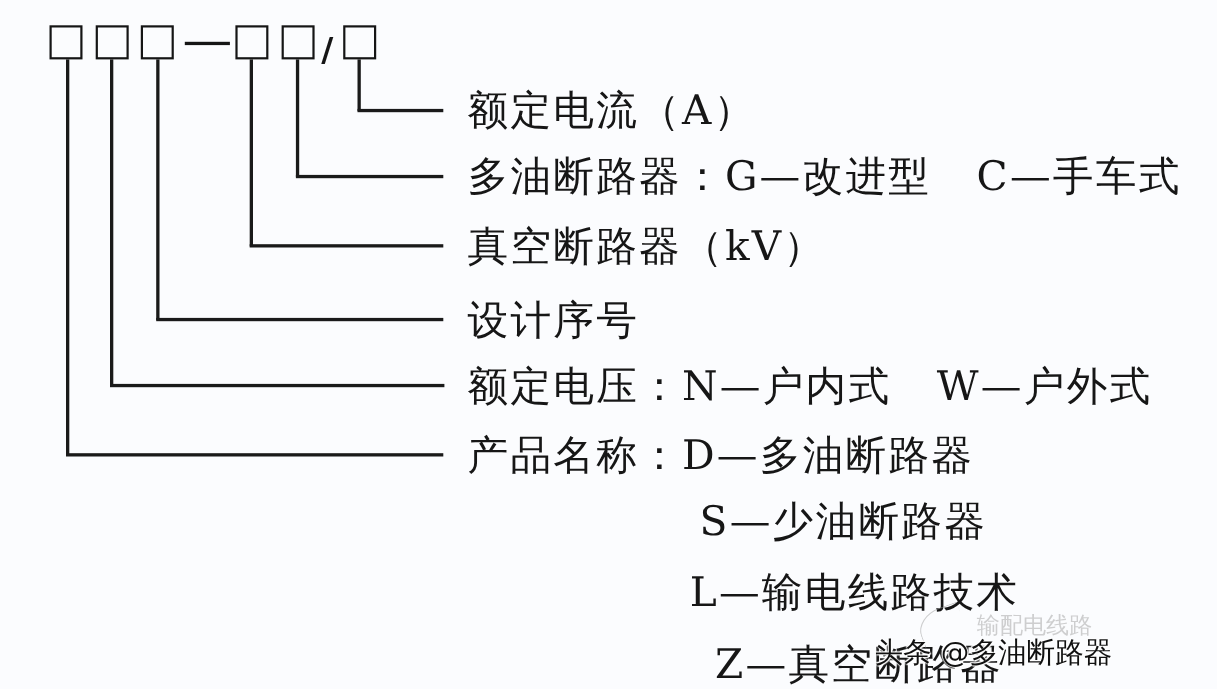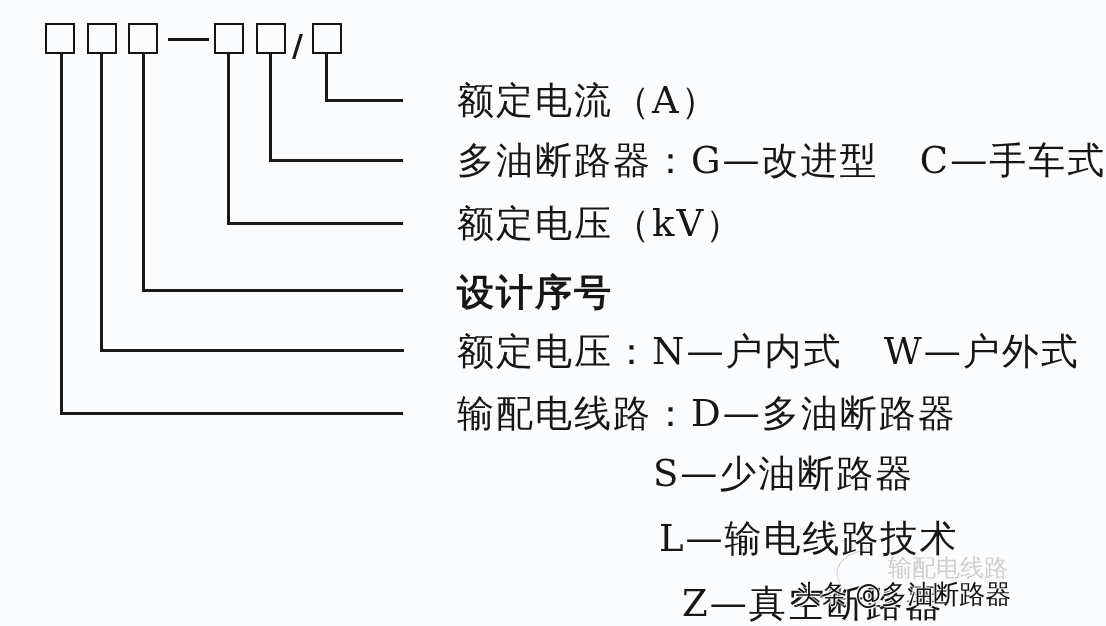--- a/index.html
+++ b/index.html
@@ -22,25 +22,24 @@
     .slash {
       position: absolute; left: 292px; top: 34px; font-size: 30px; line-height: 24px;
       font-family: "DejaVu Sans", sans-serif; font-weight: bold; color: #151515;
     }
     .vline { position: absolute; width: 2.5px; background: #1a1a1a; }
     .hline { position: absolute; height: 2.5px; background: #1a1a1a; }
     .label {
       position: absolute; white-space: pre;
       font-size: 37px; line-height: 44px; letter-spacing: 2px;
       color: #161616;
-      margin-left: 32px;
     }
     .wm-faint {
       position: absolute; left: 888px; top: 552px;
-      font-size: 24px; line-height: 32px; color: rgba(150,150,150,0.45);
+      font-size: 21px; line-height: 32px; color: rgba(150,150,150,0.45);
       font-family: "DejaVu Sans", sans-serif; white-space: pre;
     }
     .wm-mark {
       position: absolute; left: 835px; top: 553px; width: 40px; height: 30px;
       border-left: 1.5px solid rgba(150,150,150,0.45);
       border-top: 1.5px solid rgba(150,150,150,0.45);
       border-radius: 60% 0 0 0; transform: rotate(-20deg);
     }
     .wm-main {
       position: absolute; left: 795px; top: 579px;
@@ -74,23 +73,23 @@
 <div class="hline" style="left:142px; top:289px; width:261px;"></div>
 
 <div class="vline" style="left:100px; top:54px; height:297px;"></div>
 <div class="hline" style="left:100px; top:349px; width:304px;"></div>
 
 <div class="vline" style="left:60px; top:54px; height:360px;"></div>
 <div class="hline" style="left:60px; top:412px; width:343px;"></div>
 
 <div class="label" style="left:425px; top:79px;">额定电流（A）</div>
 <div class="label" style="left:425px; top:139px;">多油断路器：G—改进型   C—手车式</div>
-<div class="label" style="left:425px; top:202px;">额定电压（kV）</div>
-<div class="label" style="left:425px; top:270px;font-weight:bold;">设计序号</div>
+<div class="label" style="left:425px; top:202px;">真空断路器（kV）</div>
+<div class="label" style="left:425px; top:270px;">设计序号</div>
 <div class="label" style="left:425px; top:330px;">额定电压：N—户内式   W—户外式</div>
-<div class="label" style="left:425px; top:392px;">输配电线路：D—多油断路器</div>
-<div class="label" style="left:621px; top:452px;">S—少油断路器</div>
+<div class="label" style="left:425px; top:392px;">产品名称：D—多油断路器</div>
+<div class="label" style="left:636px; top:452px;">S—少油断路器</div>
 <div class="label" style="left:627px; top:517px;">L—输电线路技术</div>
 <div class="label" style="left:650px; top:582px;">Z—真空断路器</div>
 
 <div class="wm-mark"></div>
 <div class="wm-faint">输配电线路</div>
 <div class="wm-main">头条 @多油断路器</div>
 
 </body></html>

